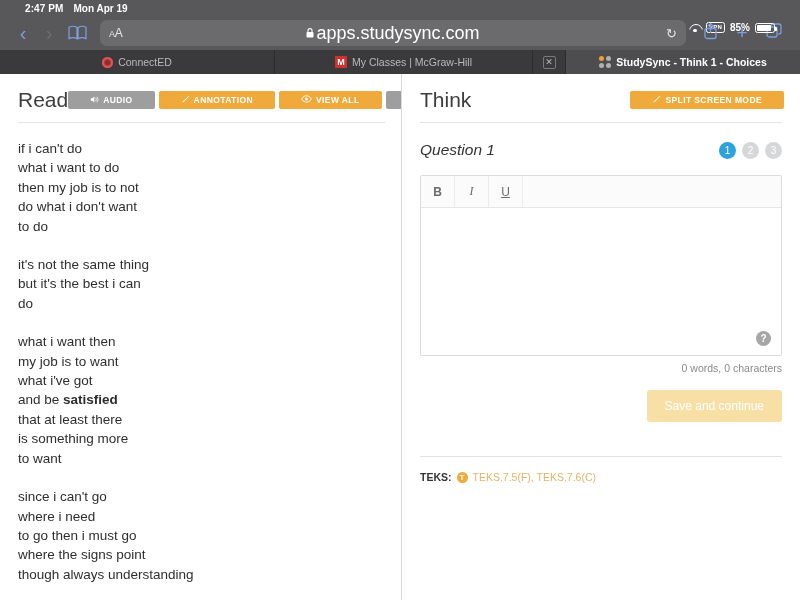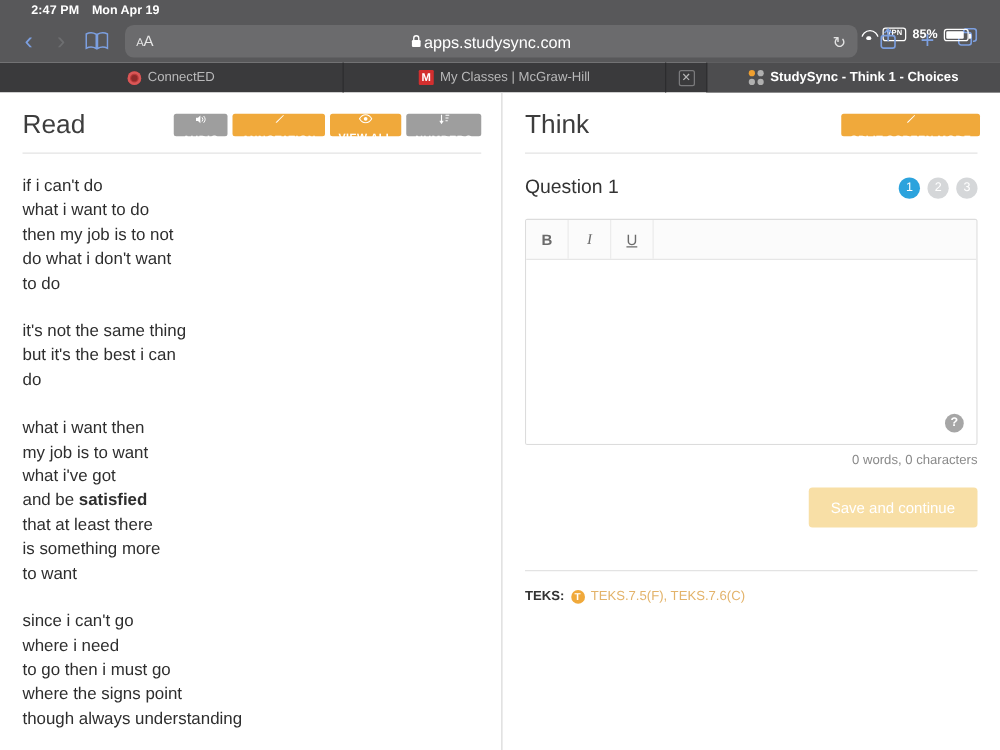--- a/index.html
+++ b/index.html
@@ -69,21 +69,21 @@
   .urlbar {
     flex: 1; height: 26px; margin: 0 8px;
     background: #6b6b6d; border-radius: 7px;
     display: flex; align-items: center; padding: 0 9px;
     position: relative;
   }
   .aa { color: #e6e6e6; font-size: 12px; letter-spacing: -.3px; }
   .aa .small { font-size: 9px; }
   .url-center {
     position: absolute; left: 0; right: 0; text-align: center;
-    color: #ffffff; font-size: 13px;
+    color: #ffffff; font-size: 18px;
     display: flex; align-items: center; justify-content: center; gap: 2px;
   }
   .reload { margin-left: auto; color: #e2e2e2; font-size: 13px; z-index:2; }
   .tb-ico { width: 32px; text-align: center; color: #7c9fe0; }
 
   
   .tabstrip {
     height: 24px; background: #3a3a3c; display: flex; align-items: stretch;
   }
   .tab {
@@ -124,37 +124,37 @@
   .pane-right { flex: 1; position: relative; overflow: hidden; }
 
   .pane-head {
     display: flex; align-items: center;
     padding: 14px 16px 10px 18px;
   }
   .pane-title { font-size: 21px; color: #3d3d3d; font-weight: normal; }
   .head-btns { margin-left: auto; display: flex; gap: 4px; }
   .hbtn {
     display: flex; align-items: center; gap: 4px;
-    height: 18px; padding: 0 7px; border-radius: 2px;
+    height: 18px; padding: 0 22px; border-radius: 2px;
     font-size: 8.5px; letter-spacing: .4px; color: #ffffff; font-weight: bold;
-    background: #9e9e9e; white-space: nowrap; flex-direction: column;
+    background: #9e9e9e; white-space: nowrap;
   }
   .hbtn.orange { background: #f0a93b; }
   .hbtn .gi { font-size: 9px; line-height: 1; }
   .hr { height: 1px; background: #e3e3e3; margin: 0 16px 0 18px; }
   .hr-right { height: 1px; background: #e3e3e3; margin: 0 18px 0 18px; }
 
   
   .poem { padding: 16px 18px 0 18px; font-size: 13.5px; color: #2e2e2e; line-height: 19.4px; }
   .stanza { margin-bottom: 19px; }
   .stanza b { font-weight: bold; }
 
   
   .qrow { display: flex; align-items: center; padding: 18px 18px 0 18px; }
-  .qtitle { font-size: 15.5px; color: #333; }
+  .qtitle { font-size: 15.5px; color: #333; font-style: italic; }
   .pager { margin-left: auto; display: flex; gap: 6px; }
   .pg {
     width: 17px; height: 17px; border-radius: 50%;
     font-size: 10px; color: #ffffff; text-align: center; line-height: 17px;
     background: #d5d7d9;
   }
   .pg.active { background: #2ca3dd; }
   .qtext { padding: 26px 18px 0 18px; font-size: 13px; color: #2e2e2e; }
 
   .editor { margin: 16px 18px 0 18px; border: 1px solid #dcdcdc; border-radius: 2px; }

